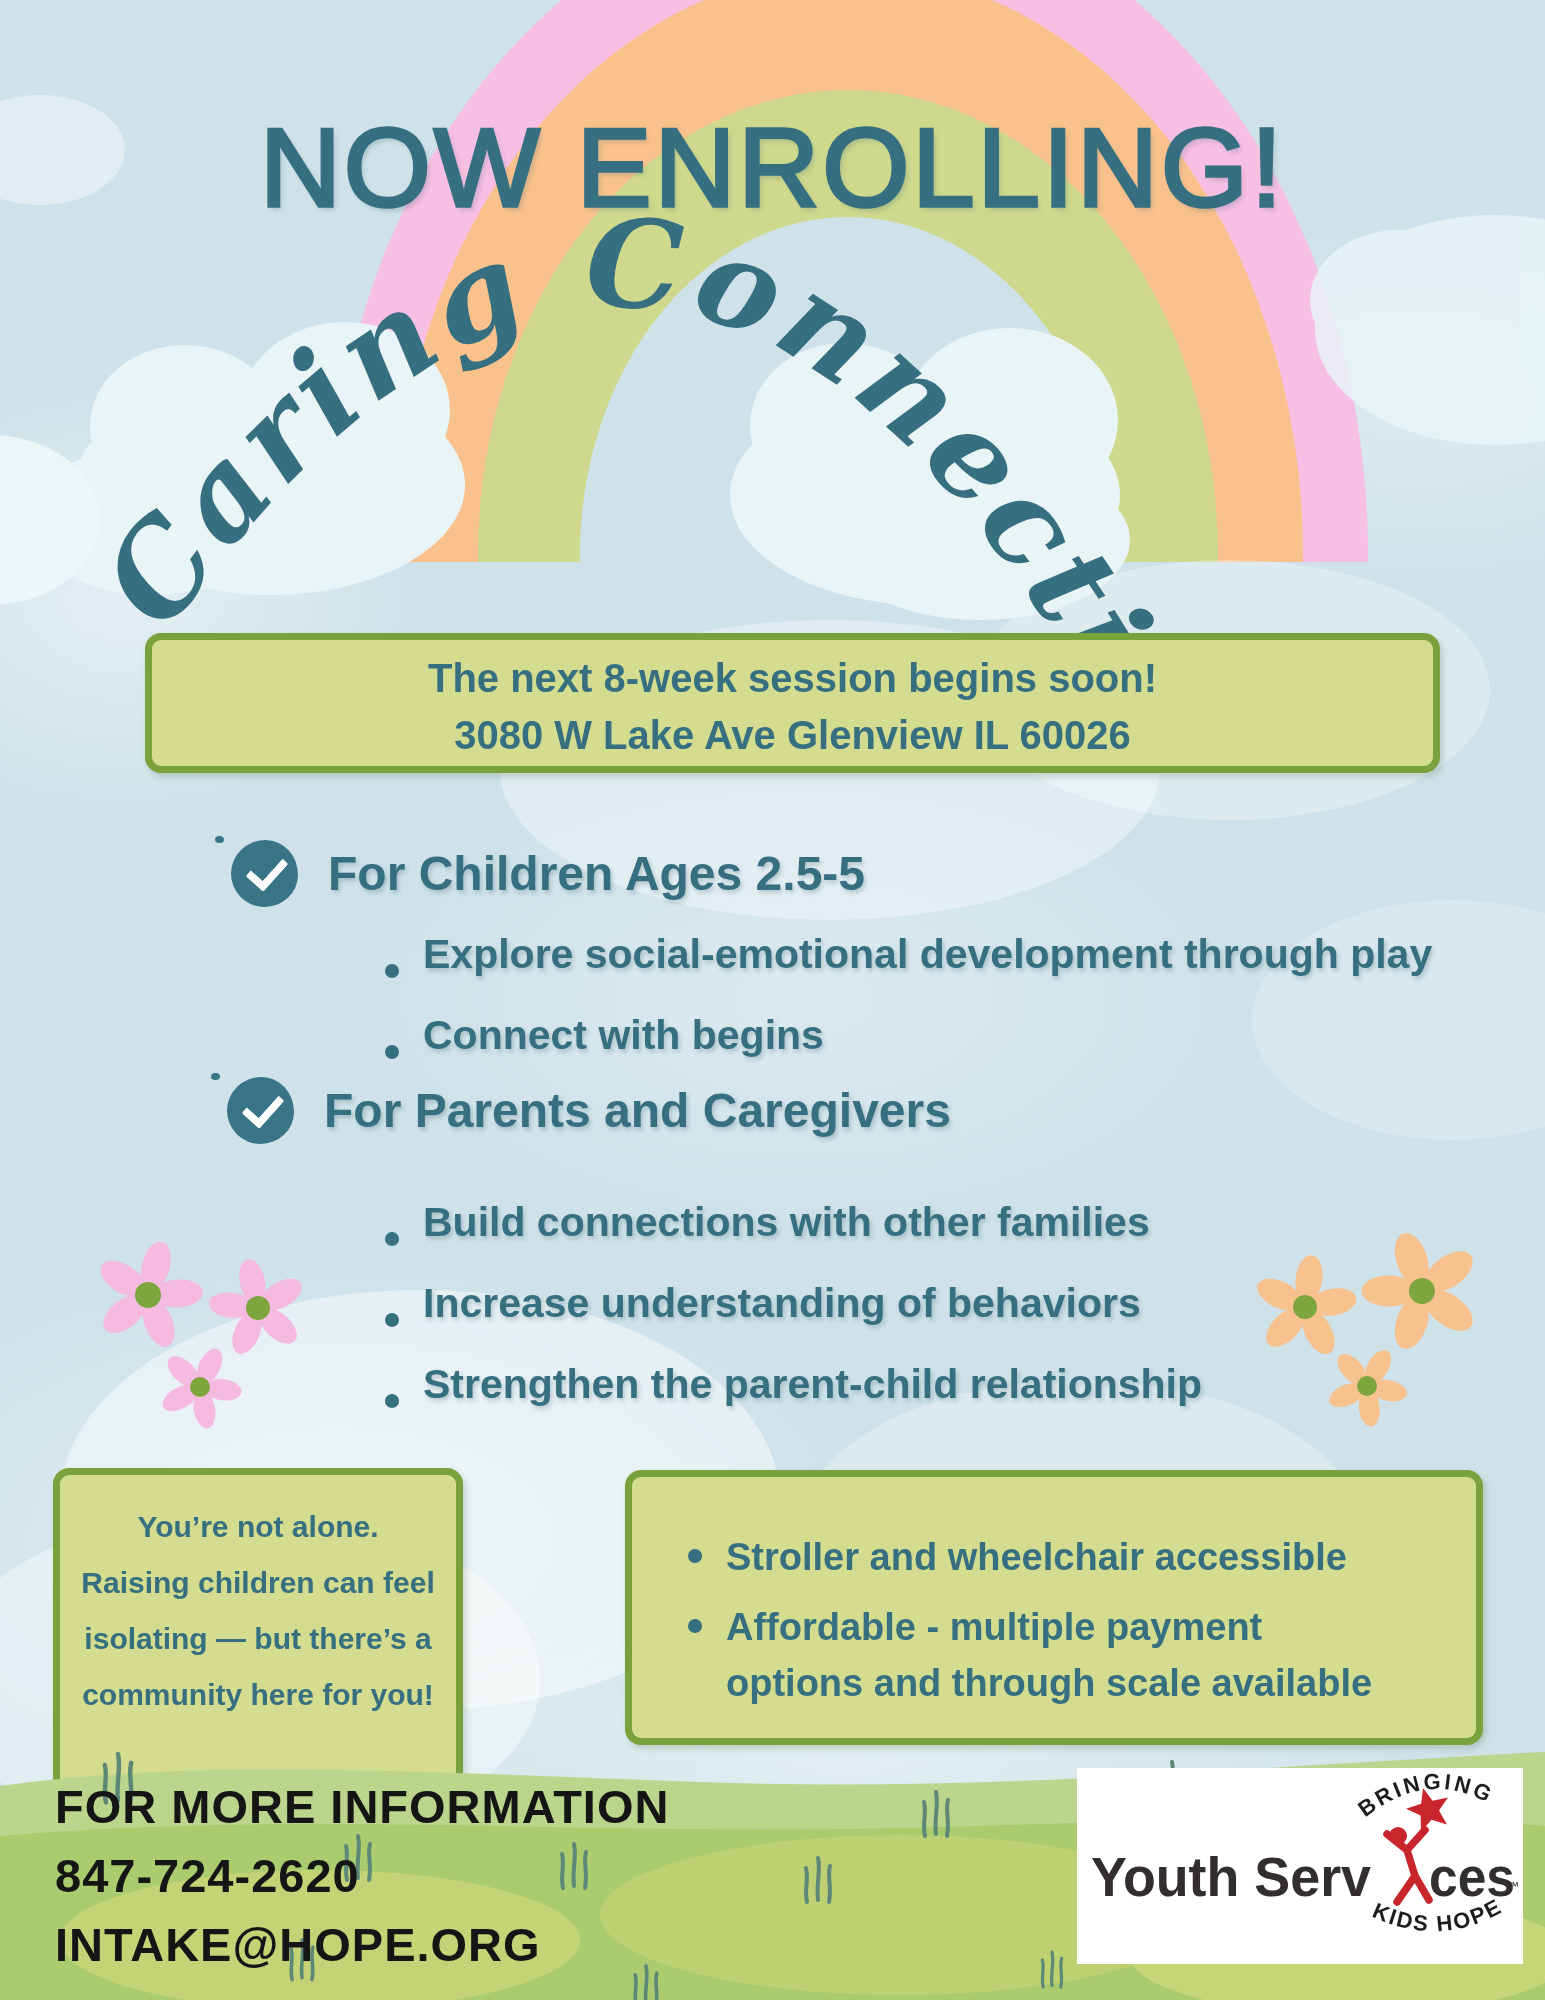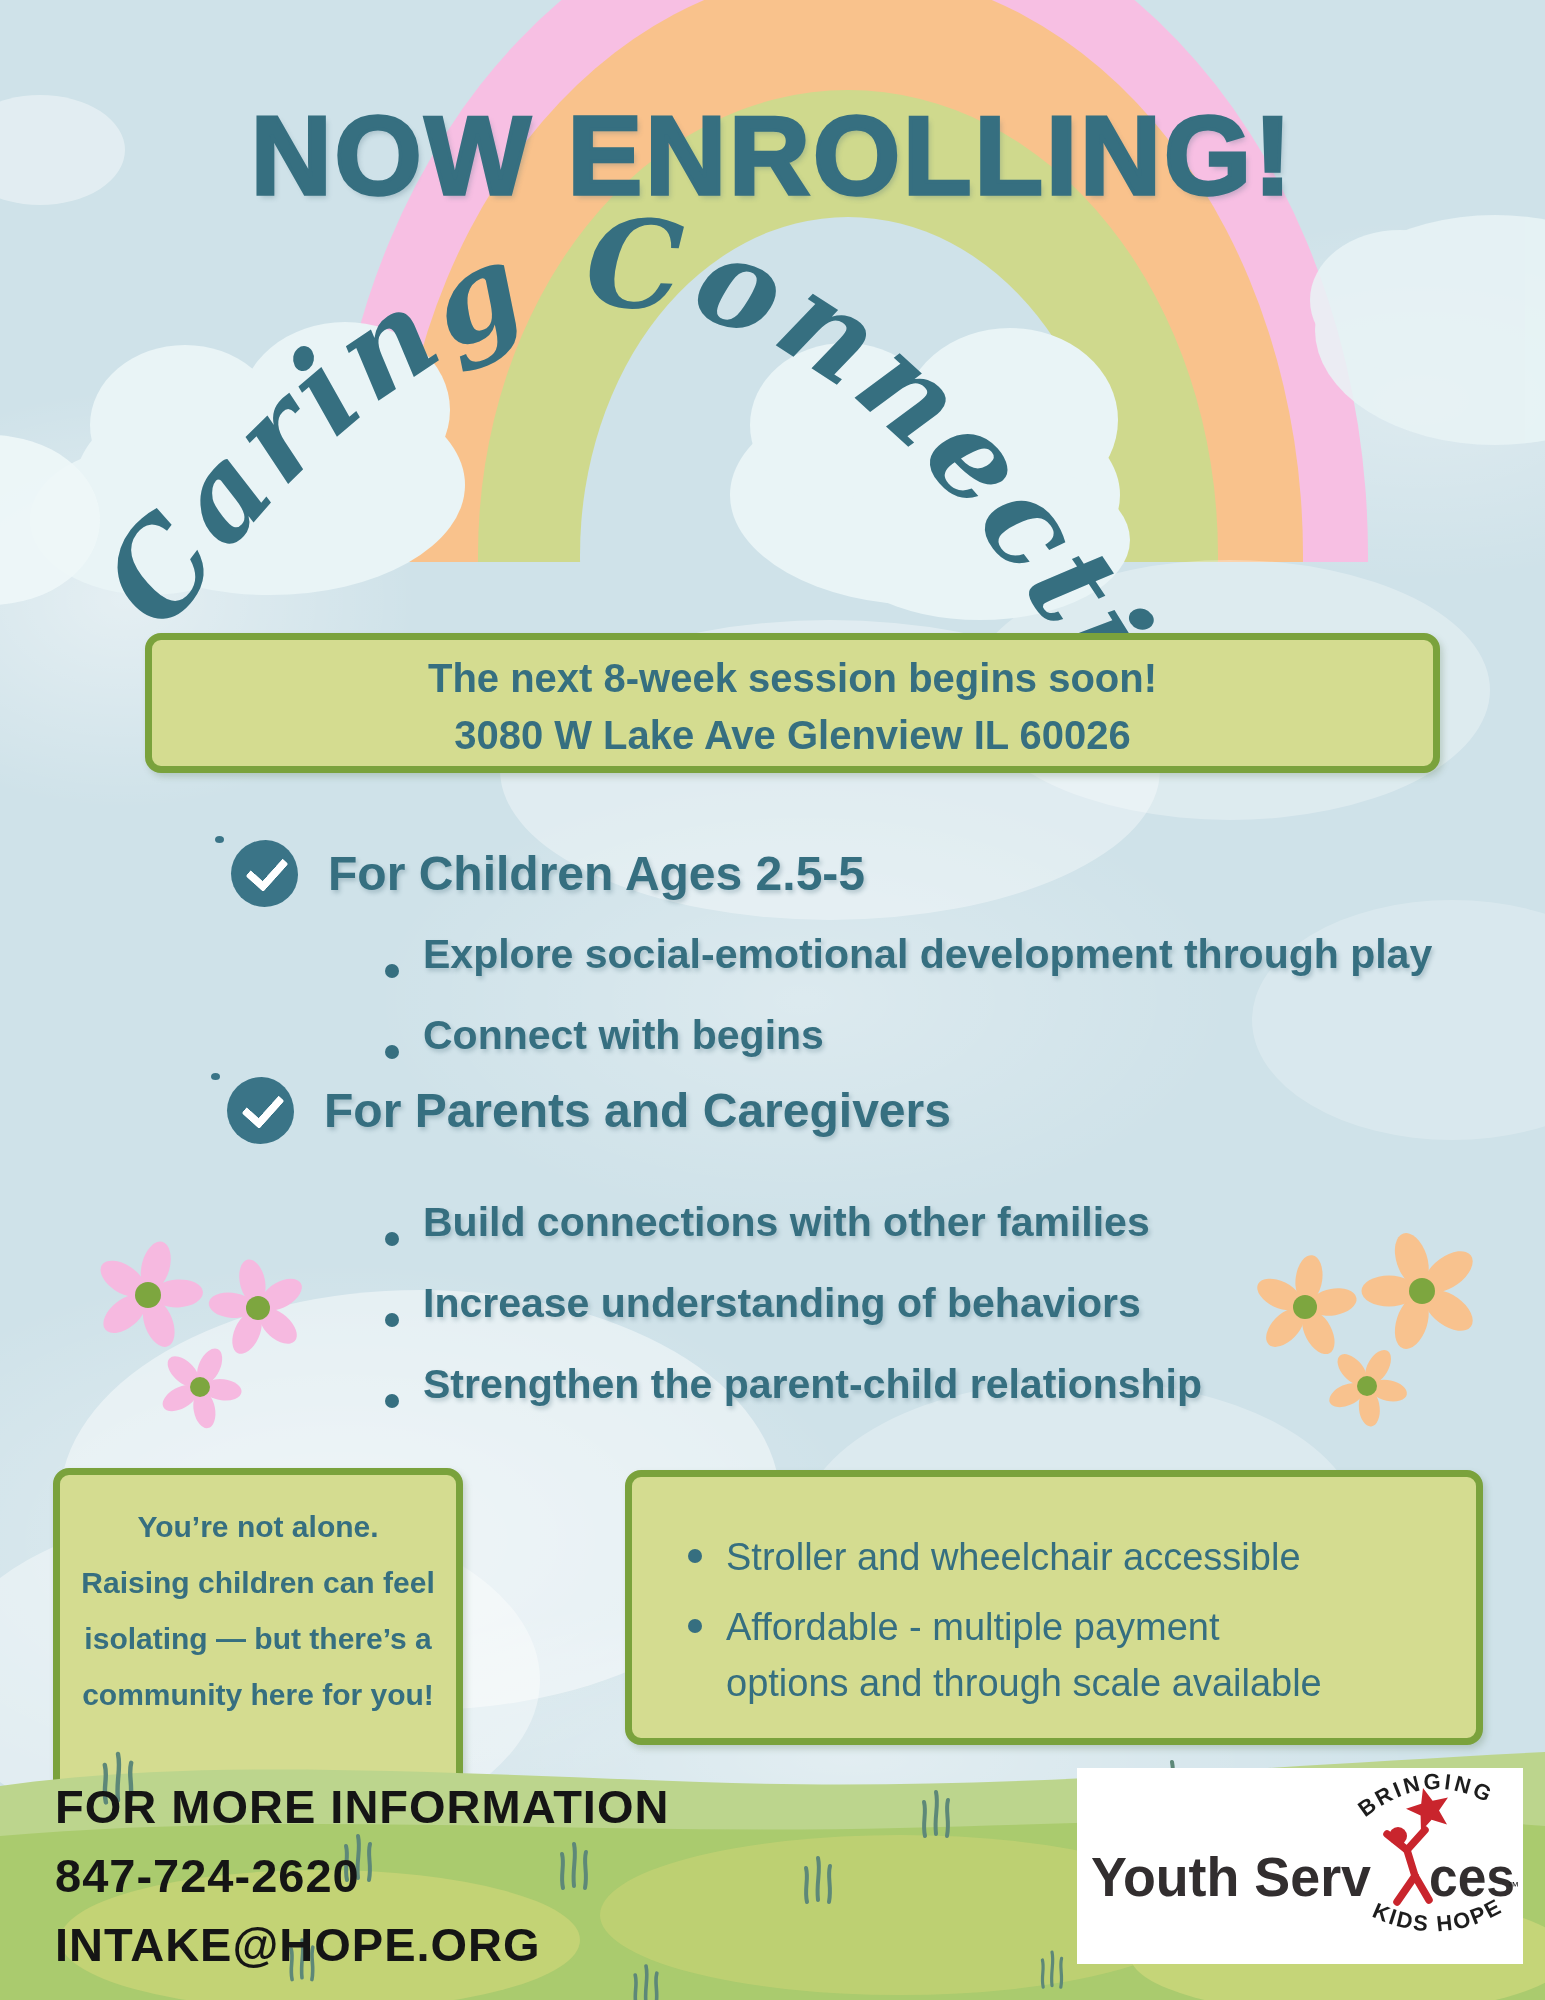--- a/index.html
+++ b/index.html
@@ -11,22 +11,22 @@
       radial-gradient(420px 300px at 8% 30%, rgba(255,255,255,.45), transparent 70%),
       radial-gradient(500px 260px at 92% 20%, rgba(255,255,255,.30), transparent 70%),
       radial-gradient(620px 320px at 52% 50%, rgba(255,255,255,.28), transparent 70%),
       radial-gradient(760px 400px at 22% 77%, rgba(255,255,255,.38), transparent 70%),
       radial-gradient(900px 240px at 55% 88%, rgba(255,255,255,.40), transparent 70%);
   }
   svg{position:absolute; left:0; top:0;}
   .shadowed{text-shadow:2px 3px 4px rgba(60,100,115,.28);}
 
   .now-title{
-    position:absolute; top:100px; left:0; width:100%; margin:0;
-    text-align:center; font-size:112px; font-weight:700; letter-spacing:3px;
+    position:absolute; top:112px; left:0; width:100%; margin:0;
+    text-align:center; font-size:112px; font-weight:400; letter-spacing:3px;
     color:#366f80; -webkit-text-stroke:3.5px #366f80; line-height:1;
     text-shadow:3px 4px 5px rgba(60,100,115,.25);
   }
 
   .green-box{
     position:absolute; box-sizing:border-box;
     background:#d4dc90; border:7px solid #7aa23c; border-radius:16px;
     box-shadow:3px 4px 6px rgba(90,120,80,.25);
   }
   .session-box{left:145px; top:633px; width:1295px; height:140px; text-align:center; padding-top:10px;}
@@ -56,21 +56,21 @@
   ul.bullets li{display:flex; align-items:flex-end; height:62px; margin-bottom:19px; white-space:nowrap;}
   .dot{width:14px; height:14px; border-radius:50%; background:#366f80; margin-right:24px; flex:0 0 auto;}
   .bullet-text{font-size:41px; font-weight:700; color:#366f80;}
 
   .support-box{left:53px; top:1468px; width:410px; height:356px; text-align:center; padding-top:24px;}
   .support-line{font-size:30px; font-weight:700; line-height:56px; color:#366f80; white-space:nowrap;}
 
   .features-box{left:625px; top:1470px; width:858px; height:275px; padding:52px 0 0 56px;}
   .features-box li{display:flex; margin-bottom:14px;}
   .features-box .dot{margin-top:20px;}
-  .feature-lines{font-size:38px; font-weight:400; color:#366f80; line-height:56px;}
+  .feature-lines{font-size:38px; font-weight:700; color:#366f80; line-height:56px;}
   ul.features{list-style:none; margin:0; padding:0;}
 
   .contact{position:absolute; left:55px; top:1772px; color:#151515;}
   .contact-line{font-size:47px; font-weight:700; line-height:69px; letter-spacing:1px; white-space:nowrap;}
 
   .logo-svg{left:1077px; top:1768px;}
   .no-pe{pointer-events:none;}
 </style>
 </head>
 <body>

